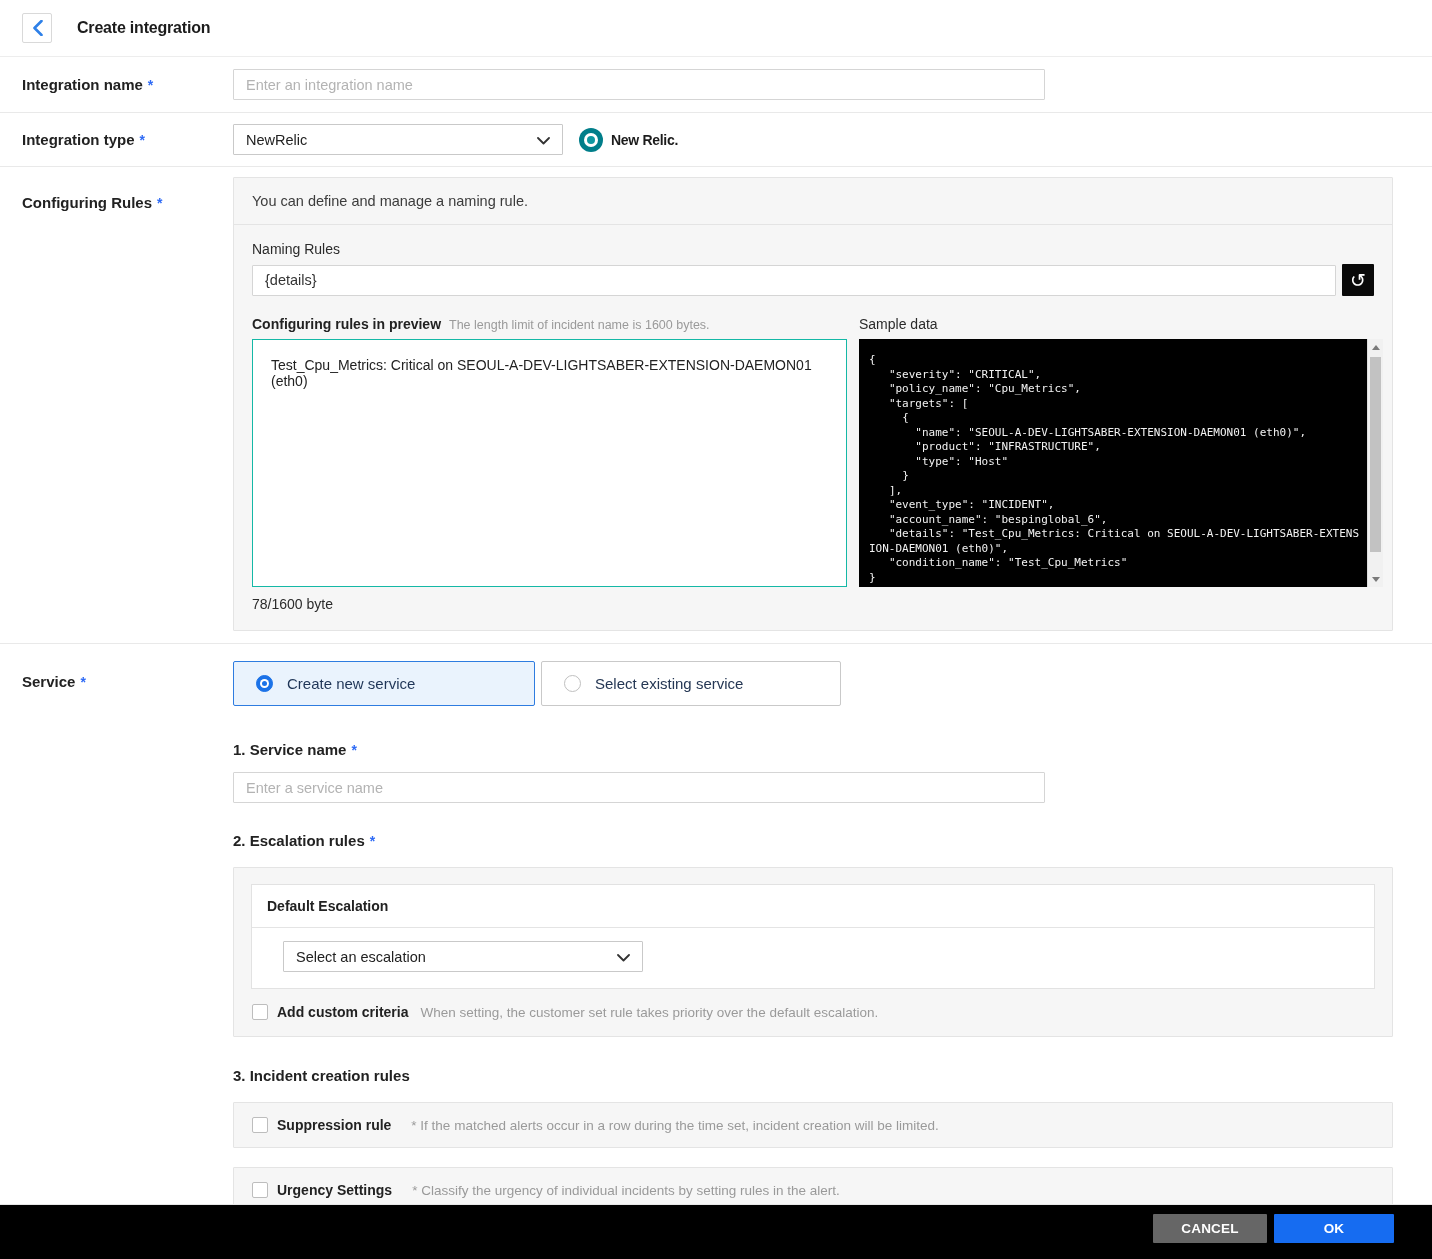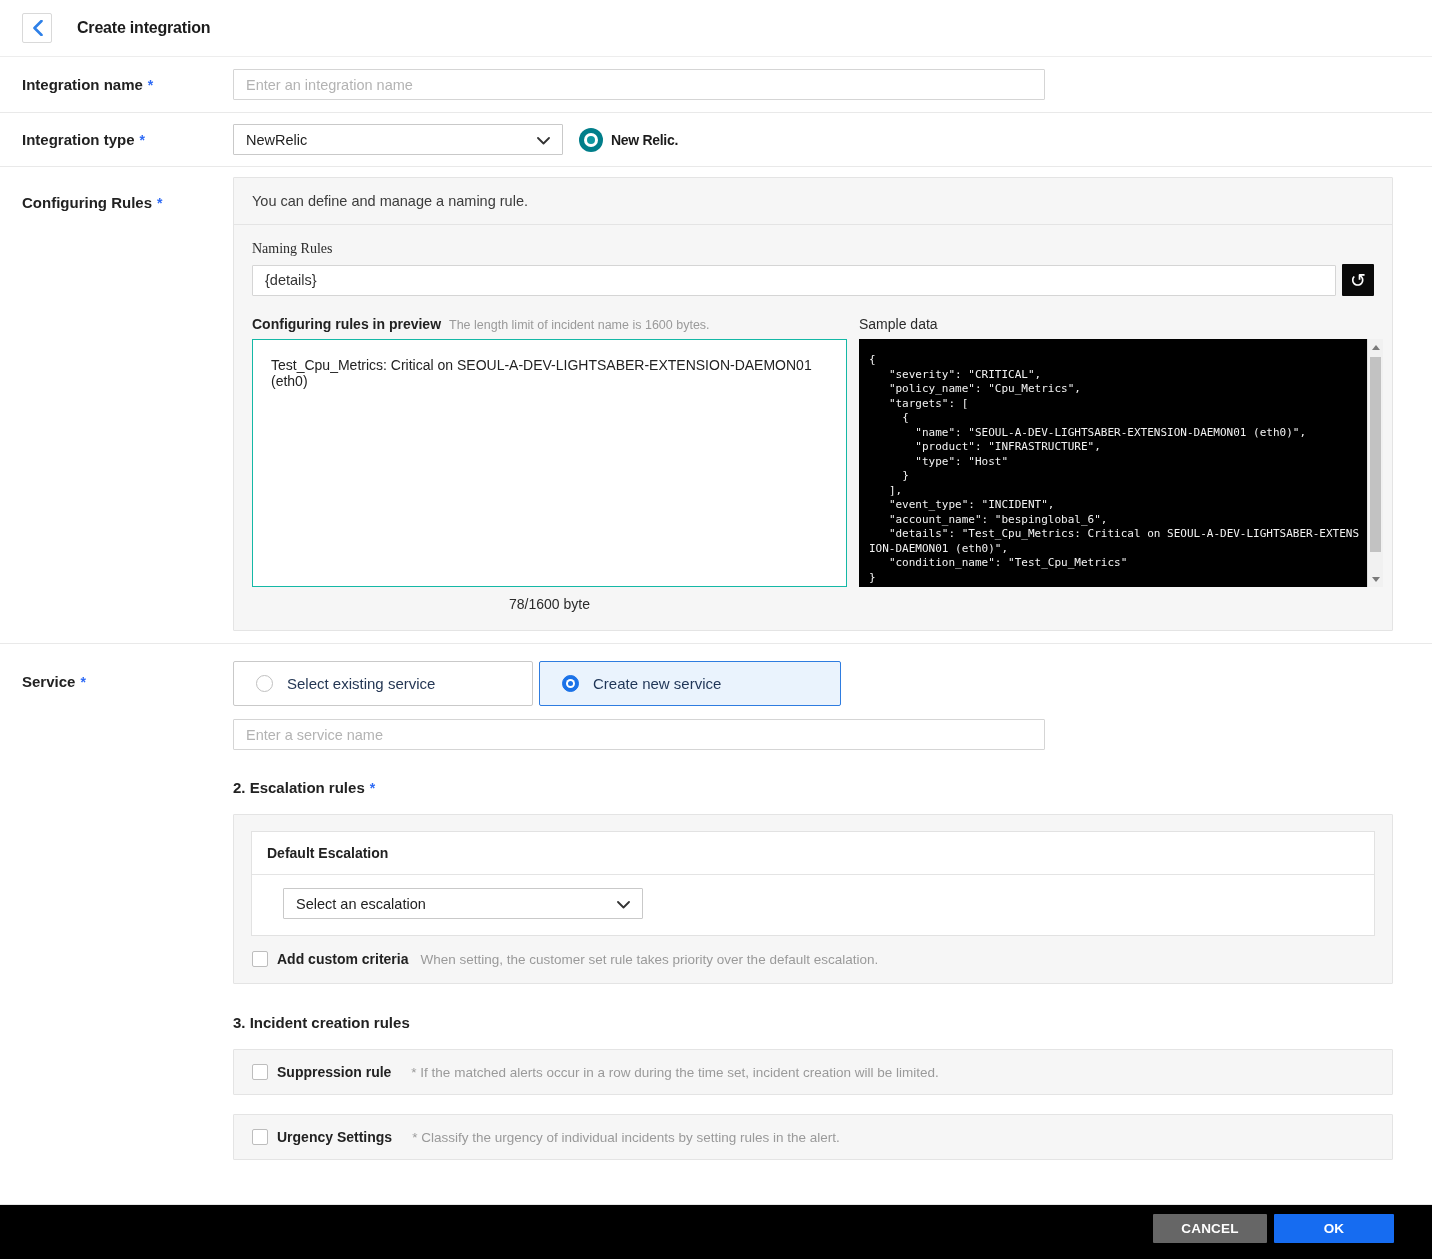--- a/index.html
+++ b/index.html
@@ -67,40 +67,40 @@
   .nr-mark-core { width: 8px; height: 8px; border-radius: 50%; background: #1098a1; }
   .nr-word { font-size: 14px; font-weight: bold; color: #1c1c1c; margin-left: 8px; letter-spacing: -0.3px; }
 
   
   .panel {
     width: 1160px; background: #f6f6f6; border: 1px solid #e4e4e4; border-radius: 1px;
   }
   .panel-intro { padding: 15px 18px; font-size: 14.5px; color: #3c3c3c; border-bottom: 1px solid #e4e4e4; }
   .panel-body { padding: 16px 18px 18px 18px; }
 
-  .sub-label { font-size: 14px; color: #2b2b2b; margin-bottom: 7px; font-family: Liberation Serif, serif; }
+  .sub-label { font-size: 14px; color: #2b2b2b; margin-bottom: 7px; }
   .naming-row { display: flex; align-items: center; }
   .naming-input { flex: 1; }
   .reset-btn {
     width: 32px; height: 32px; margin-left: 6px; background: #0a0a0a; color: #fff;
     border: none; border-radius: 1px; cursor: pointer;
     display: flex; align-items: center; justify-content: center;
     font-size: 19px; line-height: 1;
   }
 
   .preview-area { display: flex; margin-top: 20px; }
   .preview-col { width: 595px; flex: none; }
   .preview-head { display: flex; align-items: baseline; margin-bottom: 7px; }
   .preview-title { font-size: 14px; font-weight: bold; color: #222; }
   .preview-hint { font-size: 12.5px; color: #9a9a9a; margin-left: 8px; }
   .preview-box {
     height: 248px; background: #fff; border: 1px solid #14b8a6;
     padding: 17px 18px; font-size: 14px; color: #222;
   }
-  .byte-counter { text-align: center; font-size: 14px; color: #2b2b2b; margin-top: 9px; }
+  .byte-counter { text-align: left; font-size: 14px; color: #2b2b2b; margin-top: 9px; }
 
   .sample-col { margin-left: 12px; flex: none; }
   .sample-title { font-size: 14px; color: #2b2b2b; margin-bottom: 7px; }
   .code-box { width: 524px; height: 248px; background: #000; position: relative; }
   .code-box pre {
     font-family: "DejaVu Sans Mono", monospace;
     font-size: 11px; line-height: 14.5px; color: #f2f2f2;
     white-space: pre-wrap; word-break: break-all;
     padding: 14px 4px 6px 10px; width: 508px; height: 248px; overflow: hidden;
   }
@@ -281,36 +281,39 @@
   </div>
   <div class="divider"></div>
 
   <div class="form-row" style="padding:17px 0 0 0;">
     <div class="col-label" style="padding-top:12px;">
       <span class="row-label">Service</span><span class="req">*</span>
     </div>
     <div class="service-content">
 
       <div class="radio-cards">
-        <div class="radio-card" style="width:300px;">
-          <div class="radio-outer">
-              <div class="radio-dot"></div>
-            </div>
-          <span class="radio-label">Select existing service</span>
-        </div>
         <div class="radio-card selected">
           <div class="radio-outer">
               <div class="radio-inner-ring">
                 <div class="radio-inner-core"></div>
               </div>
             </div>
           <span class="radio-label">Create new service</span>
         </div>
-      </div>
-
+        <div class="radio-card" style="width:300px;">
+          <div class="radio-outer">
+              <div class="radio-dot"></div>
+            </div>
+          <span class="radio-label">Select existing service</span>
+        </div>
+      </div>
+
+      <div style="margin-top:35px;">
+        <span class="sec-heading">1. Service name</span><span class="req">*</span>
+      </div>
       <div style="margin-top:13px;">
         <input class="text-input w-main" type="text" placeholder="Enter a service name" style="">
       </div>
 
       <div style="margin-top:29px;">
         <span class="sec-heading">2. Escalation rules</span><span class="req">*</span>
       </div>
       <div class="panel" style="margin-top:17px;">
         <div class="esc-card">
           <div class="esc-card-head">Default Escalation</div>

